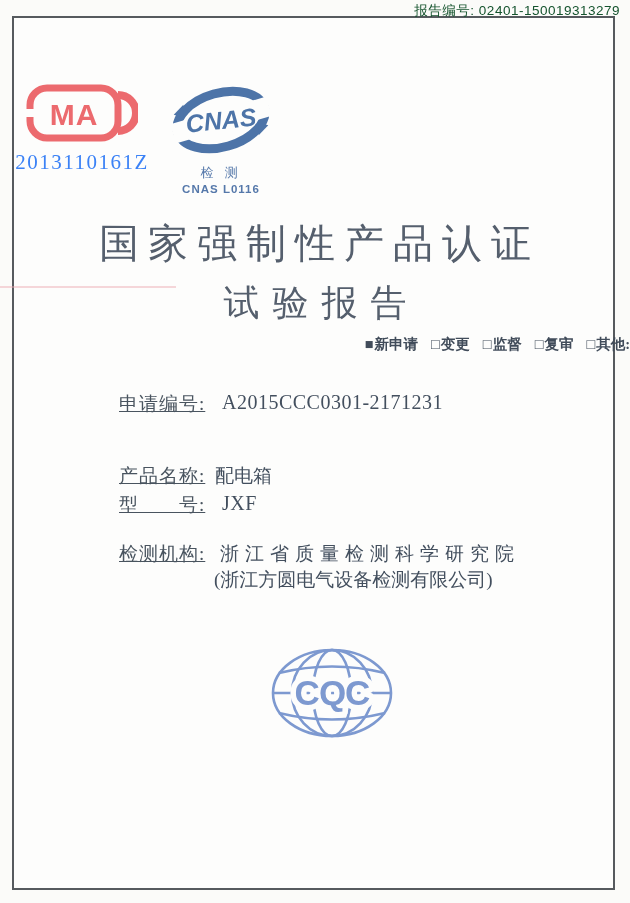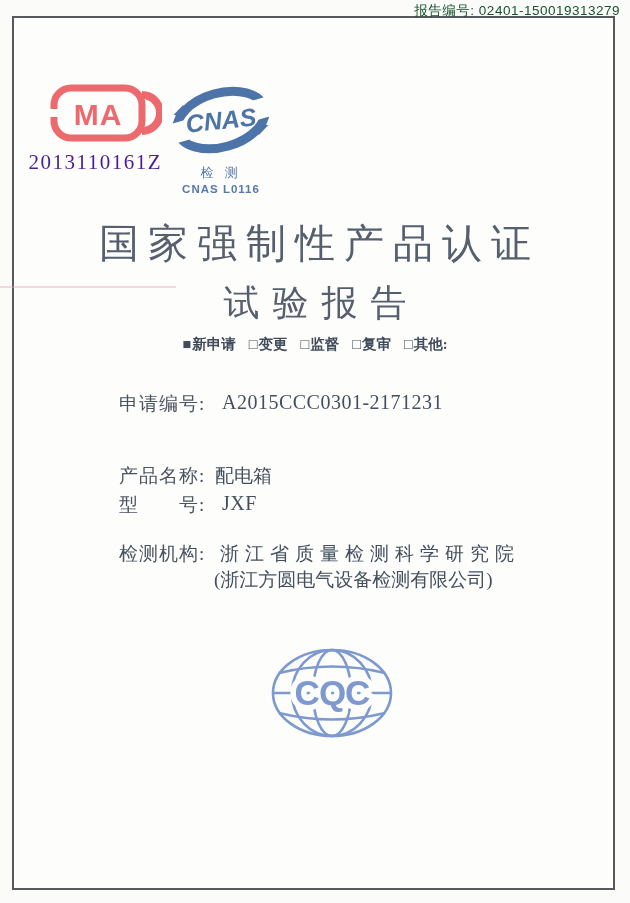--- a/index.html
+++ b/index.html
@@ -15,23 +15,23 @@
     border:2px solid #565a5e;
     background:#fdfdfc;
   }
   .report-no{
     position:absolute;left:300px;top:2px;width:320px;
     text-align:right;font-size:13.5px;color:#14532d;
     font-family:"Liberation Sans", sans-serif;
     letter-spacing:.5px;
   }
   
-  .cma-block{position:absolute;left:26px;top:84px;width:136px;text-align:right;}
+  .cma-block{position:absolute;left:14px;top:84px;width:136px;text-align:center;}
   .cma-number{
-    margin-top:4px;font-size:21px;color:#4c1d95;letter-spacing:1.5px;
+    margin-top:4px;font-size:21px;color:#3b82f6;letter-spacing:1.5px;
     font-family:"Liberation Serif", serif;
   }
   .cnas-block{position:absolute;left:162px;top:82px;width:118px;text-align:center;}
   .cnas-caption1{font-size:13px;color:#5578aa;letter-spacing:4px;margin-top:2px;}
   .cnas-caption2{font-size:11.5px;color:#5578aa;letter-spacing:1px;margin-top:1px;
     font-family:"Liberation Sans", sans-serif;font-weight:bold;}
   .cqc-block{position:absolute;left:268px;top:643px;width:128px;text-align:center;}
   
   .title-line1{
     position:absolute;left:0;top:216px;width:100%;text-align:center;
@@ -39,29 +39,29 @@
     font-weight:500;
   }
   .title-line2{
     position:absolute;left:0;top:279px;width:100%;text-align:center;
     font-size:36px;color:#555f6d;letter-spacing:13px;text-indent:13px;
     font-weight:500;
   }
   
   .apply-type{
     position:absolute;left:0;top:335px;width:100%;
-    display:flex;justify-content:center;gap:13px;
+    display:flex;justify-content:flex-end;gap:13px;
     font-size:14.5px;color:#414c5a;font-weight:600;
   }
   .apply-type .opt{white-space:nowrap;}
   .apply-type .box{margin-right:1px;font-weight:400;}
   
   .field-label{
     position:absolute;left:119px;font-size:19px;color:#49545f;
-    letter-spacing:1px;font-weight:500;
+    letter-spacing:1px;font-weight:500;text-decoration:underline;
   }
   .field-value{
     position:absolute;left:220px;font-size:19px;color:#434f5e;font-weight:500;
   }
   .serif-val{font-family:"Liberation Serif", serif;font-size:20px;letter-spacing:.5px;}
   .spaced-val{letter-spacing:6px;}
   .row1{top:391px;}
   .row2{top:455px;margin-top:8px;}
   .row3{top:492px;}
   .row4{top:541px;}

